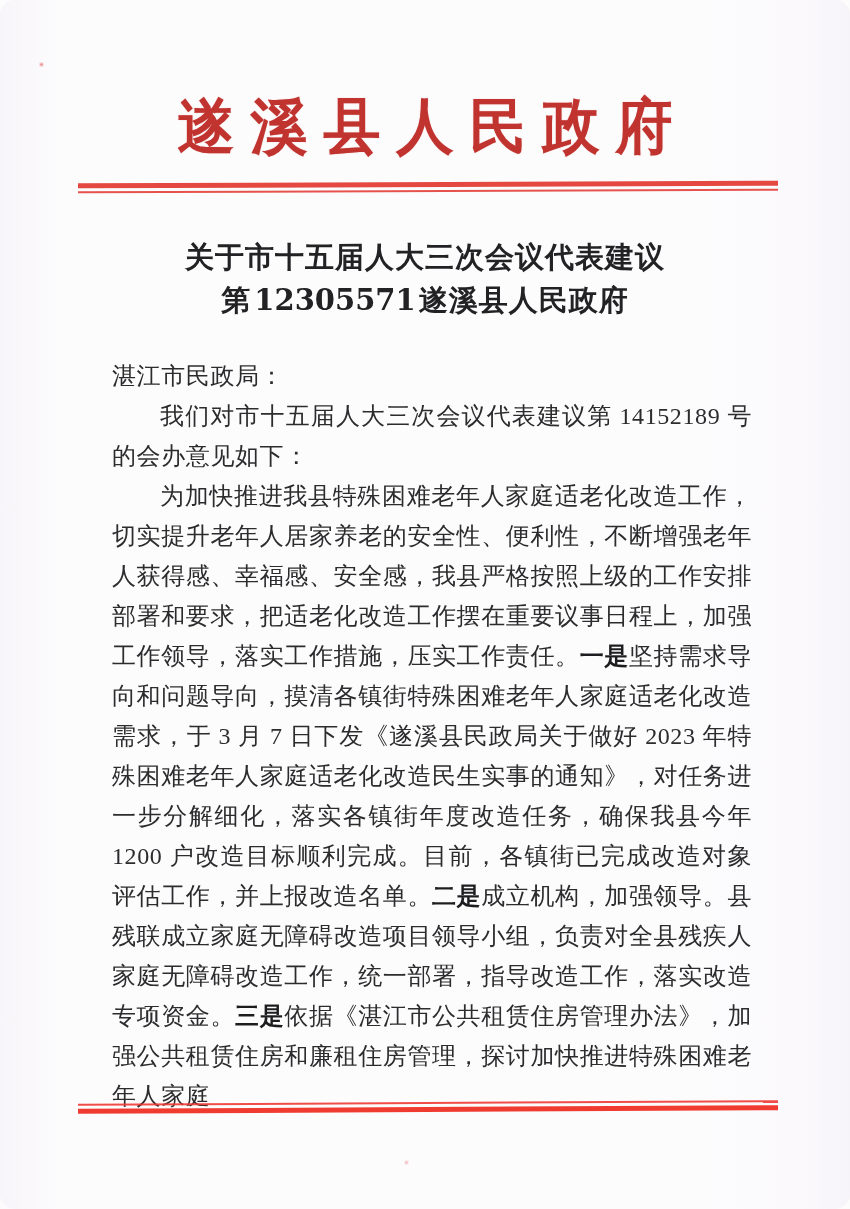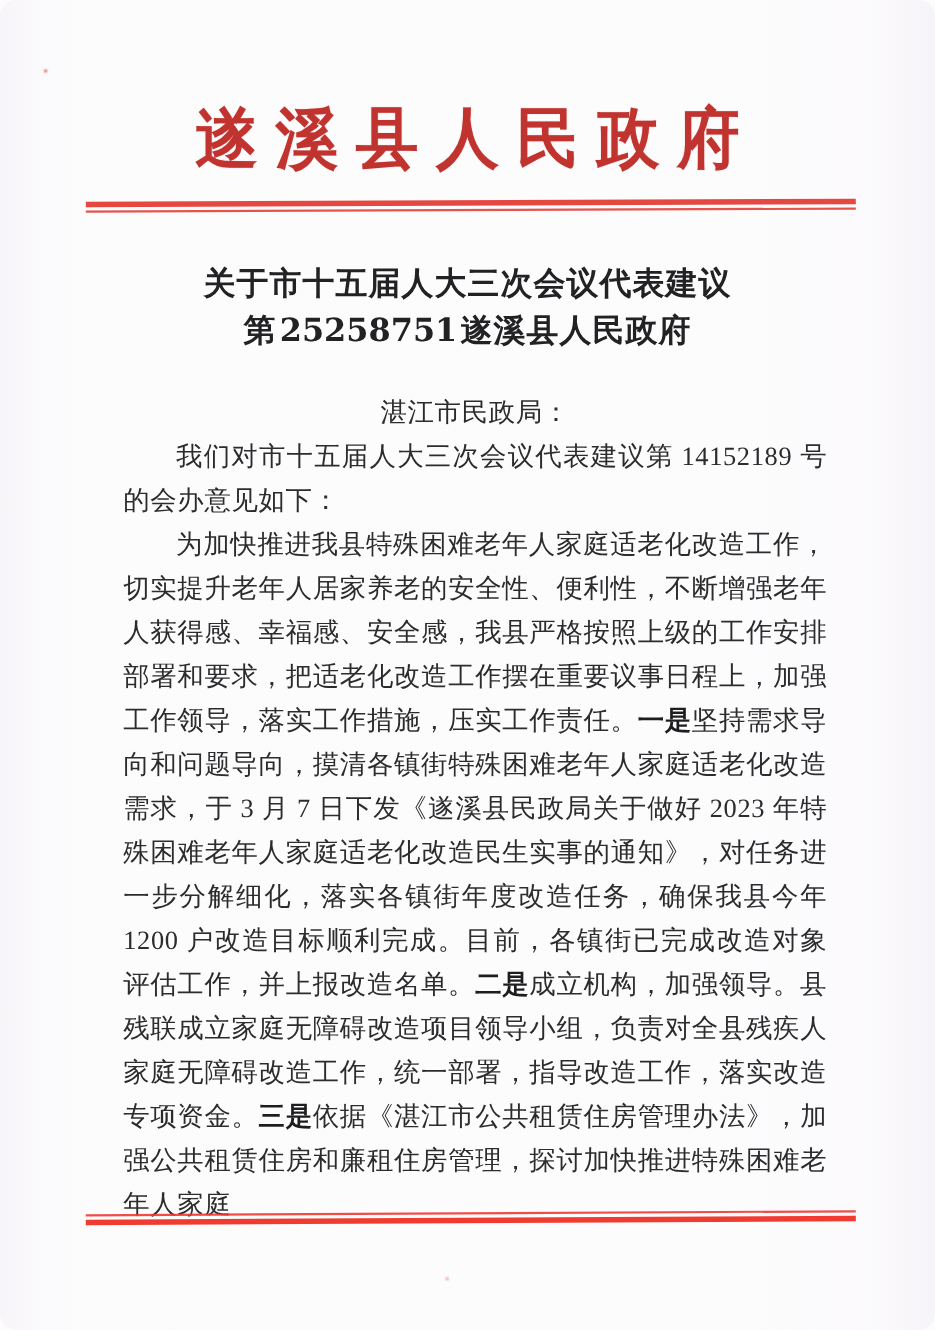--- a/index.html
+++ b/index.html
@@ -107,21 +107,21 @@
     left: 112px;
     width: 640px;
     color: #2c2c2e;
     font-family: "Liberation Serif", "DejaVu Serif", serif;
     font-size: 24px;
     line-height: 40px;
     letter-spacing: 0.6px;
   }
   .salutation {
     margin: 0 0 0 0;
-    text-align: center;
+    text-align: left;
   }
   .para {
     margin: 0;
     text-align: justify;
     text-justify: inter-character;
     text-indent: 2em;
   }
   .para b {
     font-weight: 700;
     color: #1d1d1f;
@@ -161,21 +161,21 @@
 
   <div class="rule-top">
     <div class="bar-thick"></div>
     <div class="gap"></div>
     <div class="bar-thin"></div>
   </div>
 
   <div class="doc-title">
     <div>关于市十五届人大三次会议代表建议</div>
     <div>
-      <span>第</span><span class="num">25258751</span><span>遂溪县人民政府</span>
+      <span>第</span><span class="num">12305571</span><span>遂溪县人民政府</span>
     </div>
   </div>
 
   <div class="body-block">
 
     <p class="salutation">湛江市民政局：</p>
 
     <p class="para">我们对市十五届人大三次会议代表建议第 14152189 号的会办意见如下：</p>
 
     <p class="para">

